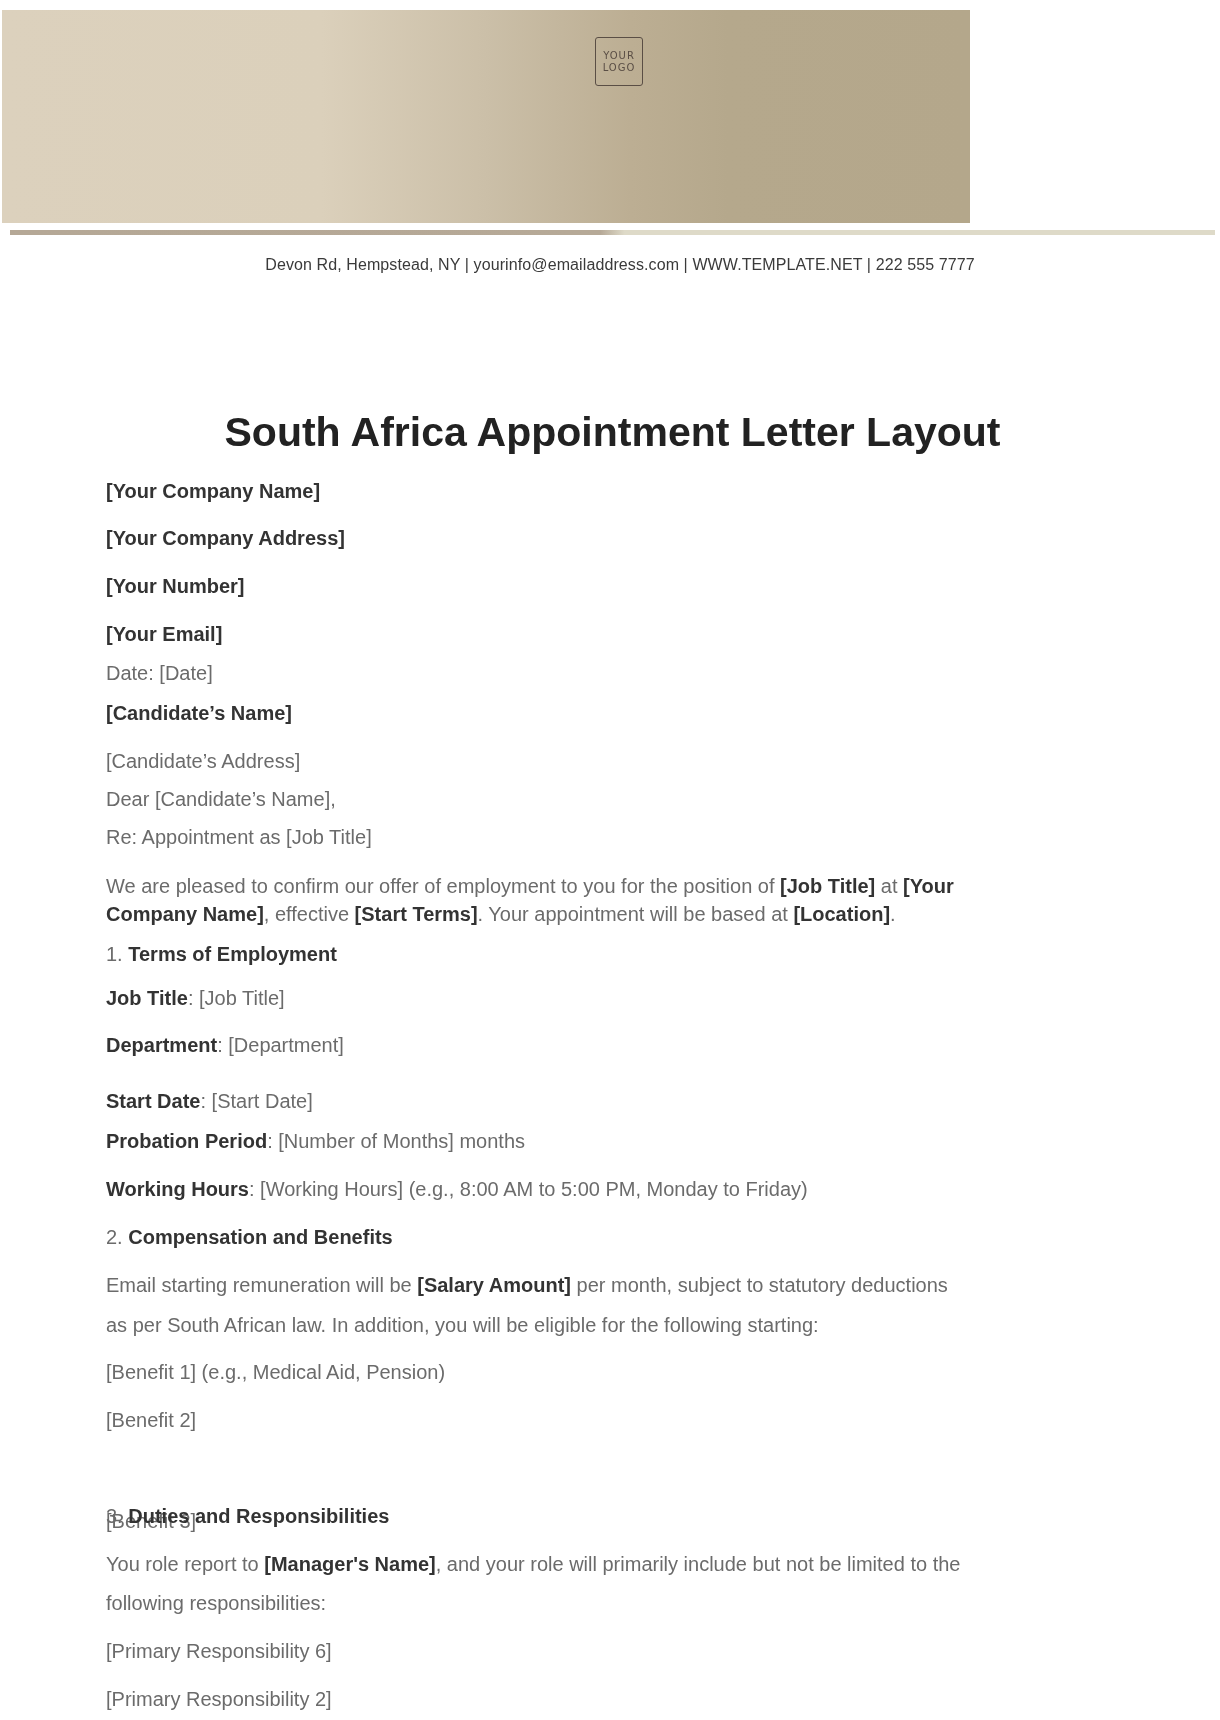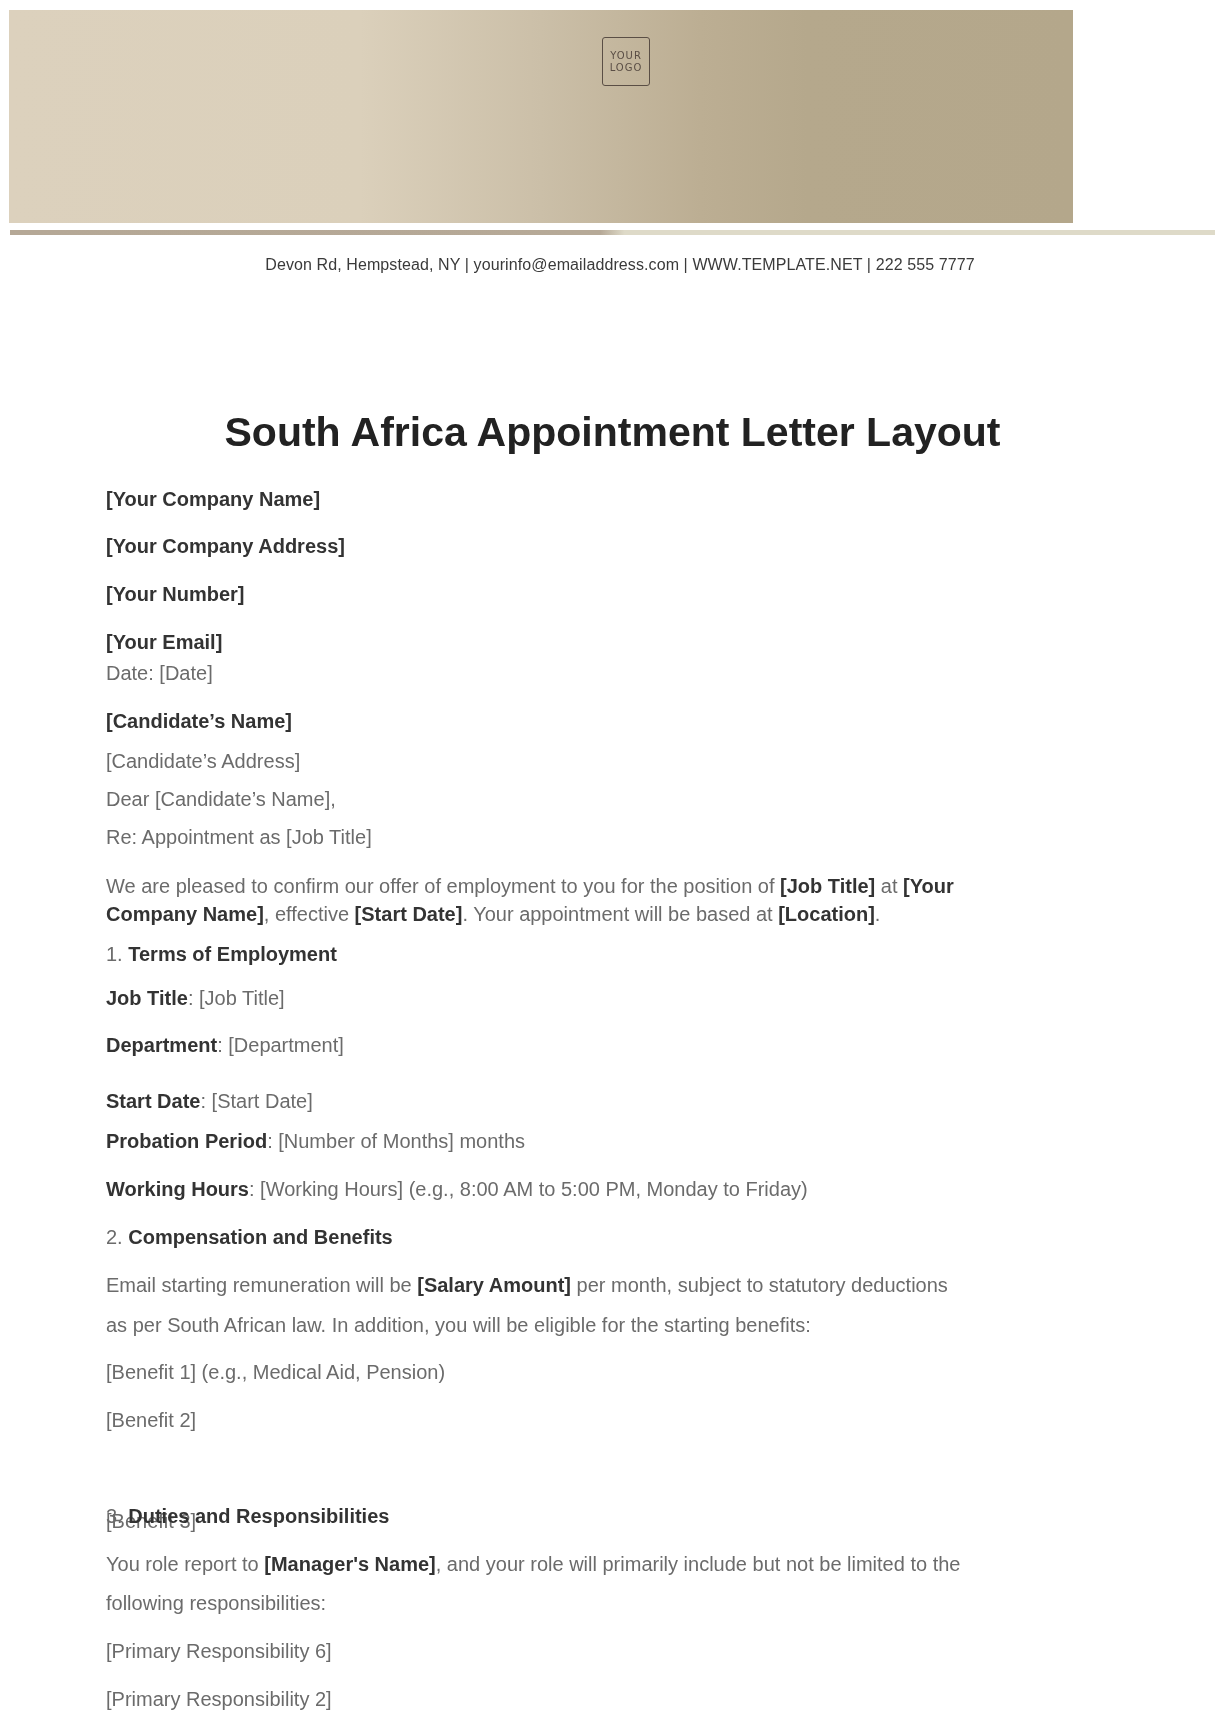--- a/index.html
+++ b/index.html
@@ -10,23 +10,23 @@
     body {
       width: 1220px;
       height: 1720px;
       position: relative;
       overflow: hidden;
       font-family: "Liberation Sans", "DejaVu Sans", sans-serif;
       color: #6b6b6b;
     }
     .banner {
       position: absolute;
-      left: 9px;
+      left: 2px;
       top: 10px;
-      width: 1064px;
+      width: 968px;
       height: 213px;
       background: linear-gradient(90deg, #dcd1bd 0%, #dbd0bb 33%, #cbbfa8 50%, #bcae93 65%, #b5a88c 75%, #b4a78b 100%);
       text-decoration: underline;
     }
     .logo-box {
       position: absolute;
       left: 593px;
       top: 27px;
       width: 48px;
       height: 49px;
@@ -82,21 +82,20 @@
       line-height: 38px;
     }
     .line {
       position: absolute;
       left: 0;
       white-space: nowrap;
     }
     .b {
       font-weight: bold;
       color: #333333;
-      margin-top: 8px;
     }
     .t {
       color: #6b6b6b;
     }
   </style>
 </head>
 <body>
 
 <div class="banner">
   <div class="logo-box">
@@ -114,32 +113,32 @@
   <div class="line b" style="top:47px">[Your Company Address]</div>
   <div class="line b" style="top:95px">[Your Number]</div>
   <div class="line b" style="top:143px">[Your Email]</div>
   <div class="line t" style="top:182px">Date: [Date]</div>
   <div class="line b" style="top:222px">[Candidate’s Name]</div>
   <div class="line t" style="top:270px">[Candidate’s Address]</div>
   <div class="line t" style="top:308px">Dear [Candidate’s Name],</div>
   <div class="line t" style="top:346px">Re: Appointment as [Job Title]</div>
 
   <div class="line t" style="top:395px"><span>We are pleased to confirm our offer of employment to you for the position of </span><span class="b">[Job Title]</span><span> at </span><span class="b">[Your</span></div>
-  <div class="line t" style="top:423px"><span class="b">Company Name]</span><span>, effective </span><span class="b">[Start Date]</span><span>. Your appointment will be based at </span><span class="b">[Location]</span><span>.</span></div>
+  <div class="line t" style="top:423px"><span class="b">Company Name]</span><span>, effective </span><span class="b">[Start Terms]</span><span>. Your appointment will be based at </span><span class="b">[Location]</span><span>.</span></div>
 
   <div class="line t" style="top:463px"><span>1. </span><span class="b">Terms of Employment</span></div>
   <div class="line t" style="top:507px"><span class="b">Job Title</span><span>: [Job Title]</span></div>
   <div class="line t" style="top:554px"><span class="b">Department</span><span>: [Department]</span></div>
   <div class="line t" style="top:610px"><span class="b">Start Date</span><span>: [Start Date]</span></div>
   <div class="line t" style="top:650px"><span class="b">Probation Period</span><span>: [Number of Months] months</span></div>
   <div class="line t" style="top:698px"><span class="b">Working Hours</span><span>: [Working Hours] (e.g., 8:00 AM to 5:00 PM, Monday to Friday)</span></div>
 
   <div class="line t" style="top:746px"><span>2. </span><span class="b">Compensation and Benefits</span></div>
   <div class="line t" style="top:794px"><span>Email starting remuneration will be </span><span class="b">[Salary Amount]</span><span> per month, subject to statutory deductions</span></div>
-  <div class="line t" style="top:834px">as per South African law. In addition, you will be eligible for the starting benefits:</div>
+  <div class="line t" style="top:834px">as per South African law. In addition, you will be eligible for the following starting:</div>
   <div class="line t" style="top:881px">[Benefit 1] (e.g., Medical Aid, Pension)</div>
   <div class="line t" style="top:929px">[Benefit 2]</div>
   <div class="line t" style="top:1030px">[Benefit 3]</div>
 
   <div class="line t" style="top:1025px"><span>3. </span><span class="b">Duties and Responsibilities</span></div>
   <div class="line t" style="top:1073px"><span>You role report to </span><span class="b">[Manager's Name]</span><span>, and your role will primarily include but not be limited to the</span></div>
   <div class="line t" style="top:1112px">following responsibilities:</div>
   <div class="line t" style="top:1160px">[Primary Responsibility 6]</div>
   <div class="line t" style="top:1208px">[Primary Responsibility 2]</div>
 </div>

